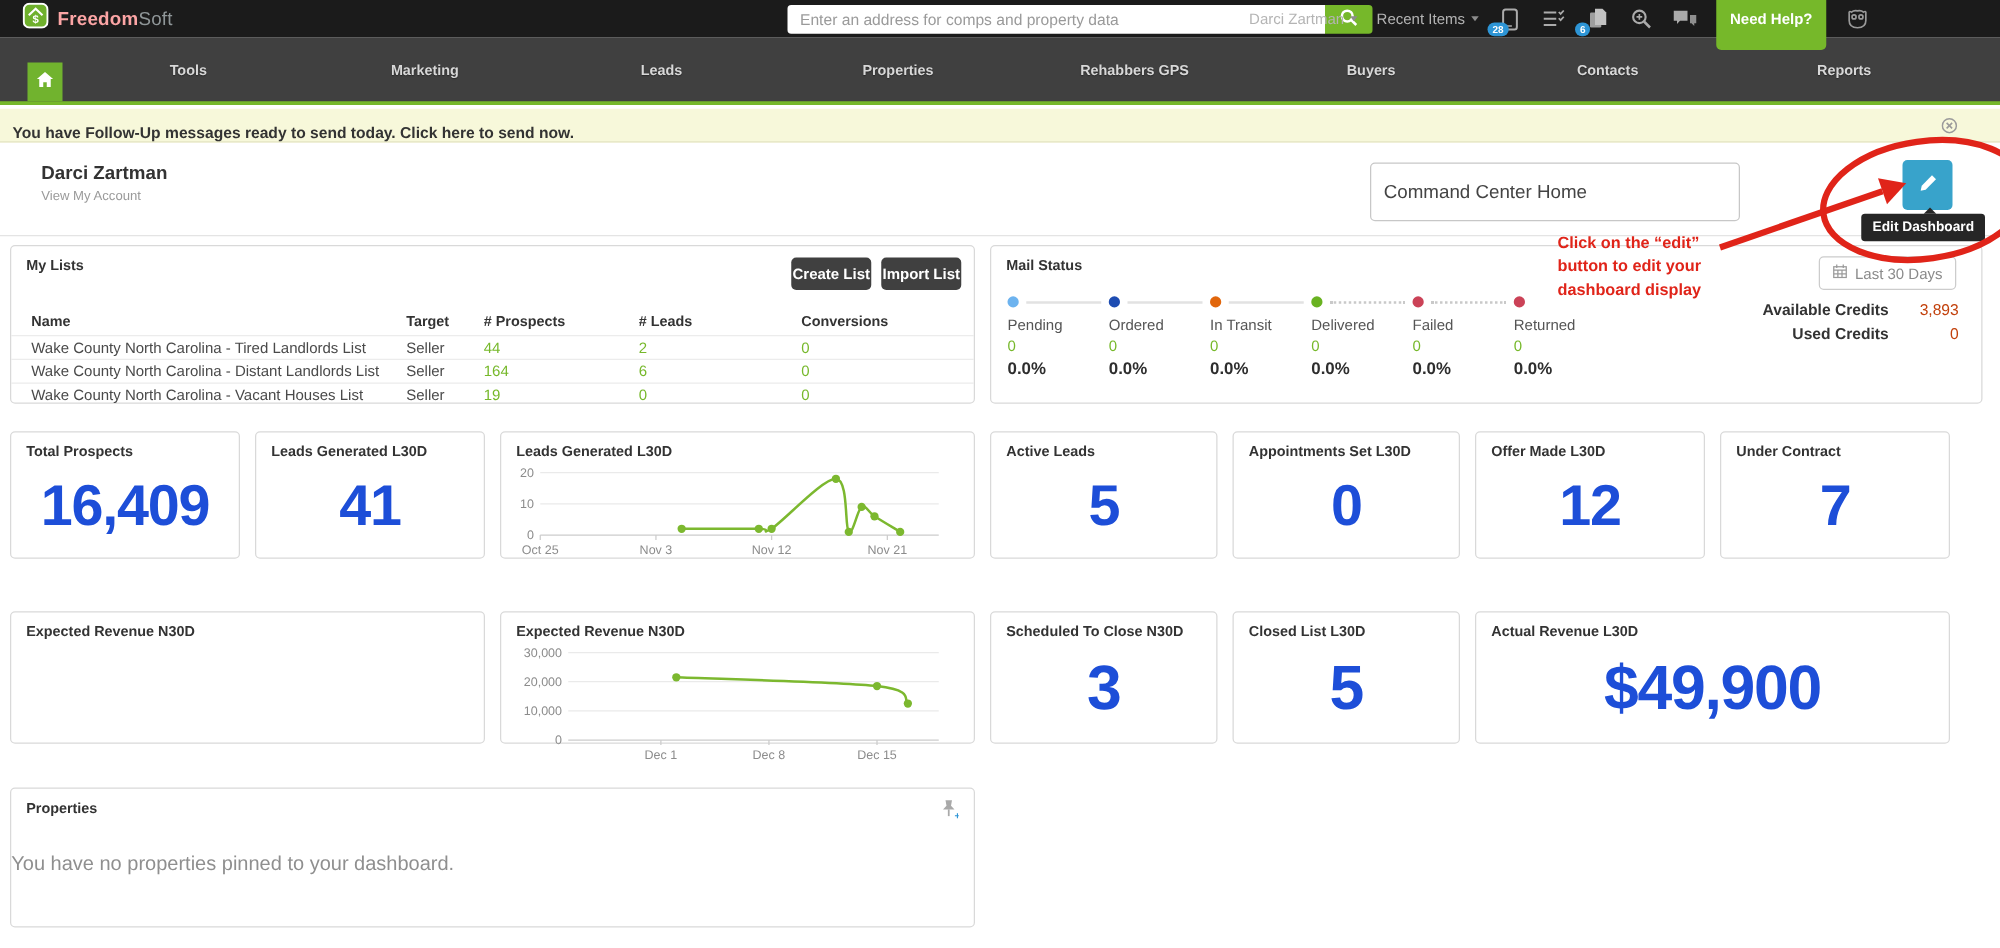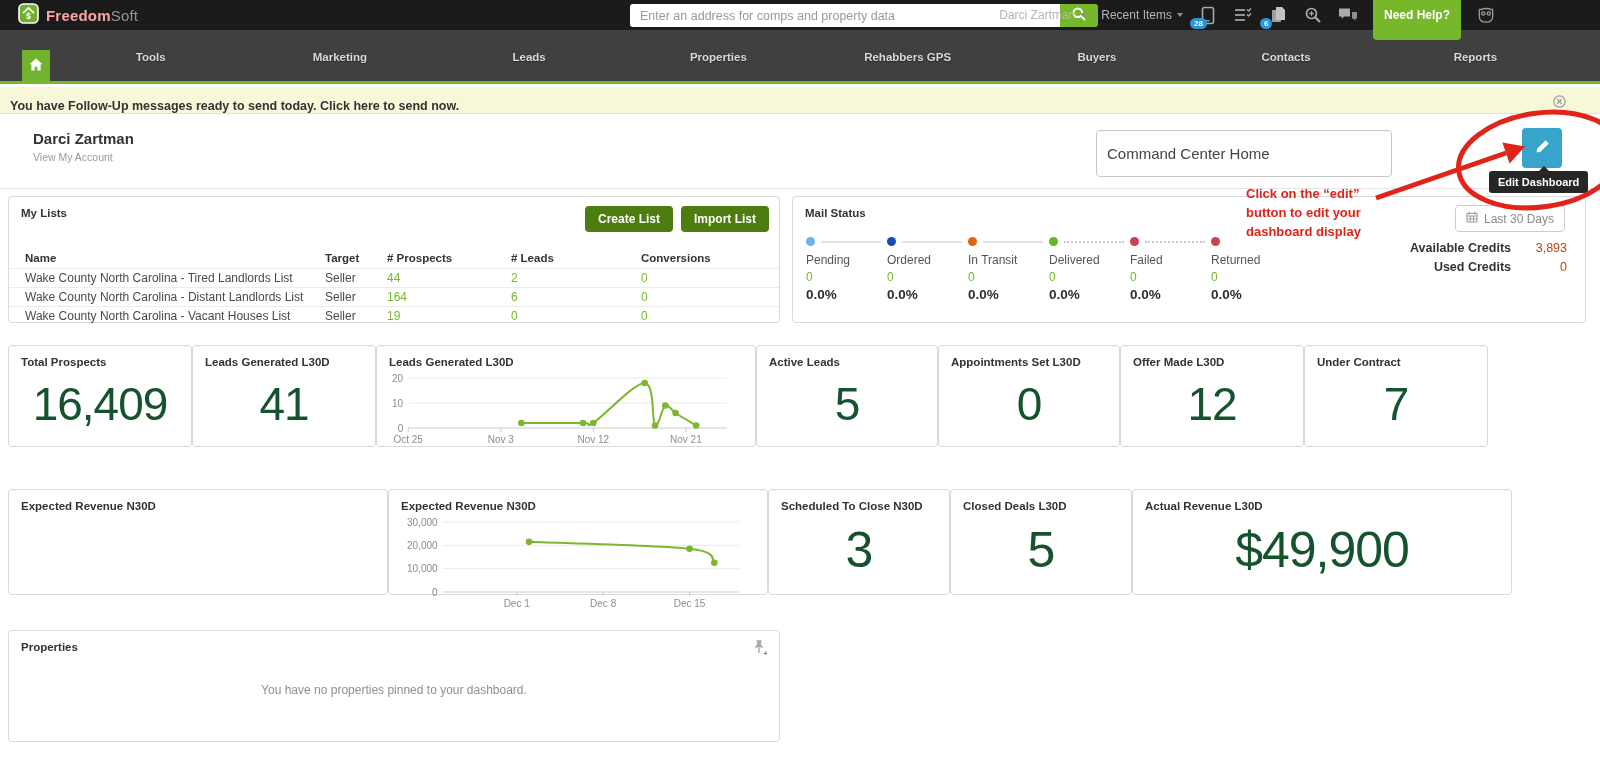--- a/index.html
+++ b/index.html
@@ -47,21 +47,21 @@
 
 
 #annotation-text{position:absolute;left:1246px;top:184px;width:132px;font-size:13px;line-height:19px;font-weight:bold;color:#e02419;z-index:45}
 #annotation-overlay{position:absolute;left:0;top:0;pointer-events:none;z-index:60}
 
 
 .panel{position:absolute;background:#fff;border:1px solid #d9d9d9;border-radius:4px}
 .card-title{font-size:11.5px;font-weight:bold;color:#333;padding:10px 12px 0}
 #my-lists{left:8px;top:196px;width:772px;height:127px}
 .list-btns{position:absolute;top:9px;right:10px;display:flex;gap:8px}
-.btn-blue{background:#4d7c0f;color:#fff;font-weight:bold;font-size:12px;padding:6px 13px;border-radius:4px;border:none;cursor:pointer}
+.btn-blue{background:#404040;color:#fff;font-weight:bold;font-size:12px;padding:6px 1px;border-radius:4px;border:none;cursor:pointer}
 .lists-table{margin-top:29px}
 .lrow{display:grid;grid-template-columns:300px 62px 124px 130px auto;padding-left:16px;align-items:center;height:19px;font-size:12px;color:#4a4a4a}
 .lrow.lhead{font-weight:bold;font-size:11.5px;color:#333;height:20px}
 .lrow+.lrow{border-top:1px solid #ececec}
 .gnum{color:#76b82a}
 
 #mail-status{left:792px;top:196px;width:794px;height:127px}
 .last30{position:absolute;top:8px;right:20px;border:1px solid #ccc;border-radius:4px;background:#fff;color:#8a8a8a;font-size:12px;padding:5px 10px;display:flex;gap:6px;align-items:center;cursor:pointer}
 .statuses{position:absolute;left:13px;top:40px;display:flex}
 .status{width:81px;position:relative}
@@ -70,34 +70,34 @@
 .sconn.solid{border-top:2px solid #e2e2e2}
 .sconn.dotted{border-top:2px dotted #c9c9c9}
 .slabel{font-size:12px;color:#555;margin-top:7px}
 .scount{font-size:12px;color:#76b82a;margin-top:3px}
 .spct{font-size:13.5px;font-weight:bold;color:#2e2e2e;margin-top:3px}
 .credits{position:absolute;right:18px;top:44px;font-size:12.5px}
 .crow{display:flex;justify-content:flex-end;margin-bottom:5px}
 .clabel{font-weight:bold;color:#333}
 .cval{width:56px;text-align:right;color:#c2410c}
 
-.cards-row{position:absolute;left:8px;display:grid;}
+.cards-row{position:absolute;left:8px;display:grid;gap:12px}
 #row1{top:345px;grid-template-columns:184px 184px 380px 182px 182px 184px 184px}
 #row2{top:489px;grid-template-columns:380px 380px 182px 182px 380px}
 .scard{position:relative;background:#fff;border:1px solid #d9d9d9;border-radius:4px;display:flex;flex-direction:column}
 #row1 .scard{height:102px}
 #row2 .scard{height:106px}
-.stat-value{flex:1;display:flex;align-items:center;justify-content:center;font-size:46px;font-weight:normal;color:#14532d;letter-spacing:-1px;padding-bottom:6px}
+.stat-value{flex:1;display:flex;align-items:center;justify-content:center;font-size:46px;font-weight:bold;color:#1d4ed8;letter-spacing:-1px;padding-bottom:6px}
 #row2 .stat-value{font-size:50px}
 .chart-wrap{padding:4px 8px 0 8px}
 .chart-wrap svg{overflow:visible;display:block}
 
 #properties{left:8px;top:630px;width:772px;height:112px}
 #pin-btn{position:absolute;top:8px;right:12px;cursor:pointer}
-.empty-msg{position:absolute;top:52px;left:0;right:0;text-align:center;color:#8f8f8f;font-size:12px}
+.empty-msg{position:absolute;top:52px;left:0;right:0;color:#8f8f8f;font-size:16px}
 </style>
 </head>
 <body>
 
 <div id="root">
 
   <header id="topbar">
     <div class="logo">
       <span>
         <svg width="21" height="21" viewBox="0 0 21 21">
@@ -421,21 +421,21 @@
             <circle cx="292.6" cy="32.83333333333333" r="3.3" fill="#7cb82f"></circle>
             <circle cx="317.29999999999995" cy="46.83333333333333" r="3.3" fill="#7cb82f"></circle>
           </svg>
         </div>
       </div>
       <div class="scard">
         <div class="card-title">Scheduled To Close N30D</div>
         <div class="stat-value">3</div>
       </div>
       <div class="scard">
-        <div class="card-title">Closed Deals L30D</div>
+        <div class="card-title">Closed List L30D</div>
         <div class="stat-value">5</div>
       </div>
       <div class="scard">
         <div class="card-title">Actual Revenue L30D</div>
         <div class="stat-value">$49,900</div>
       </div>
     </div>
 
   <div class="panel" id="properties">
     <div class="card-title">Properties</div>

